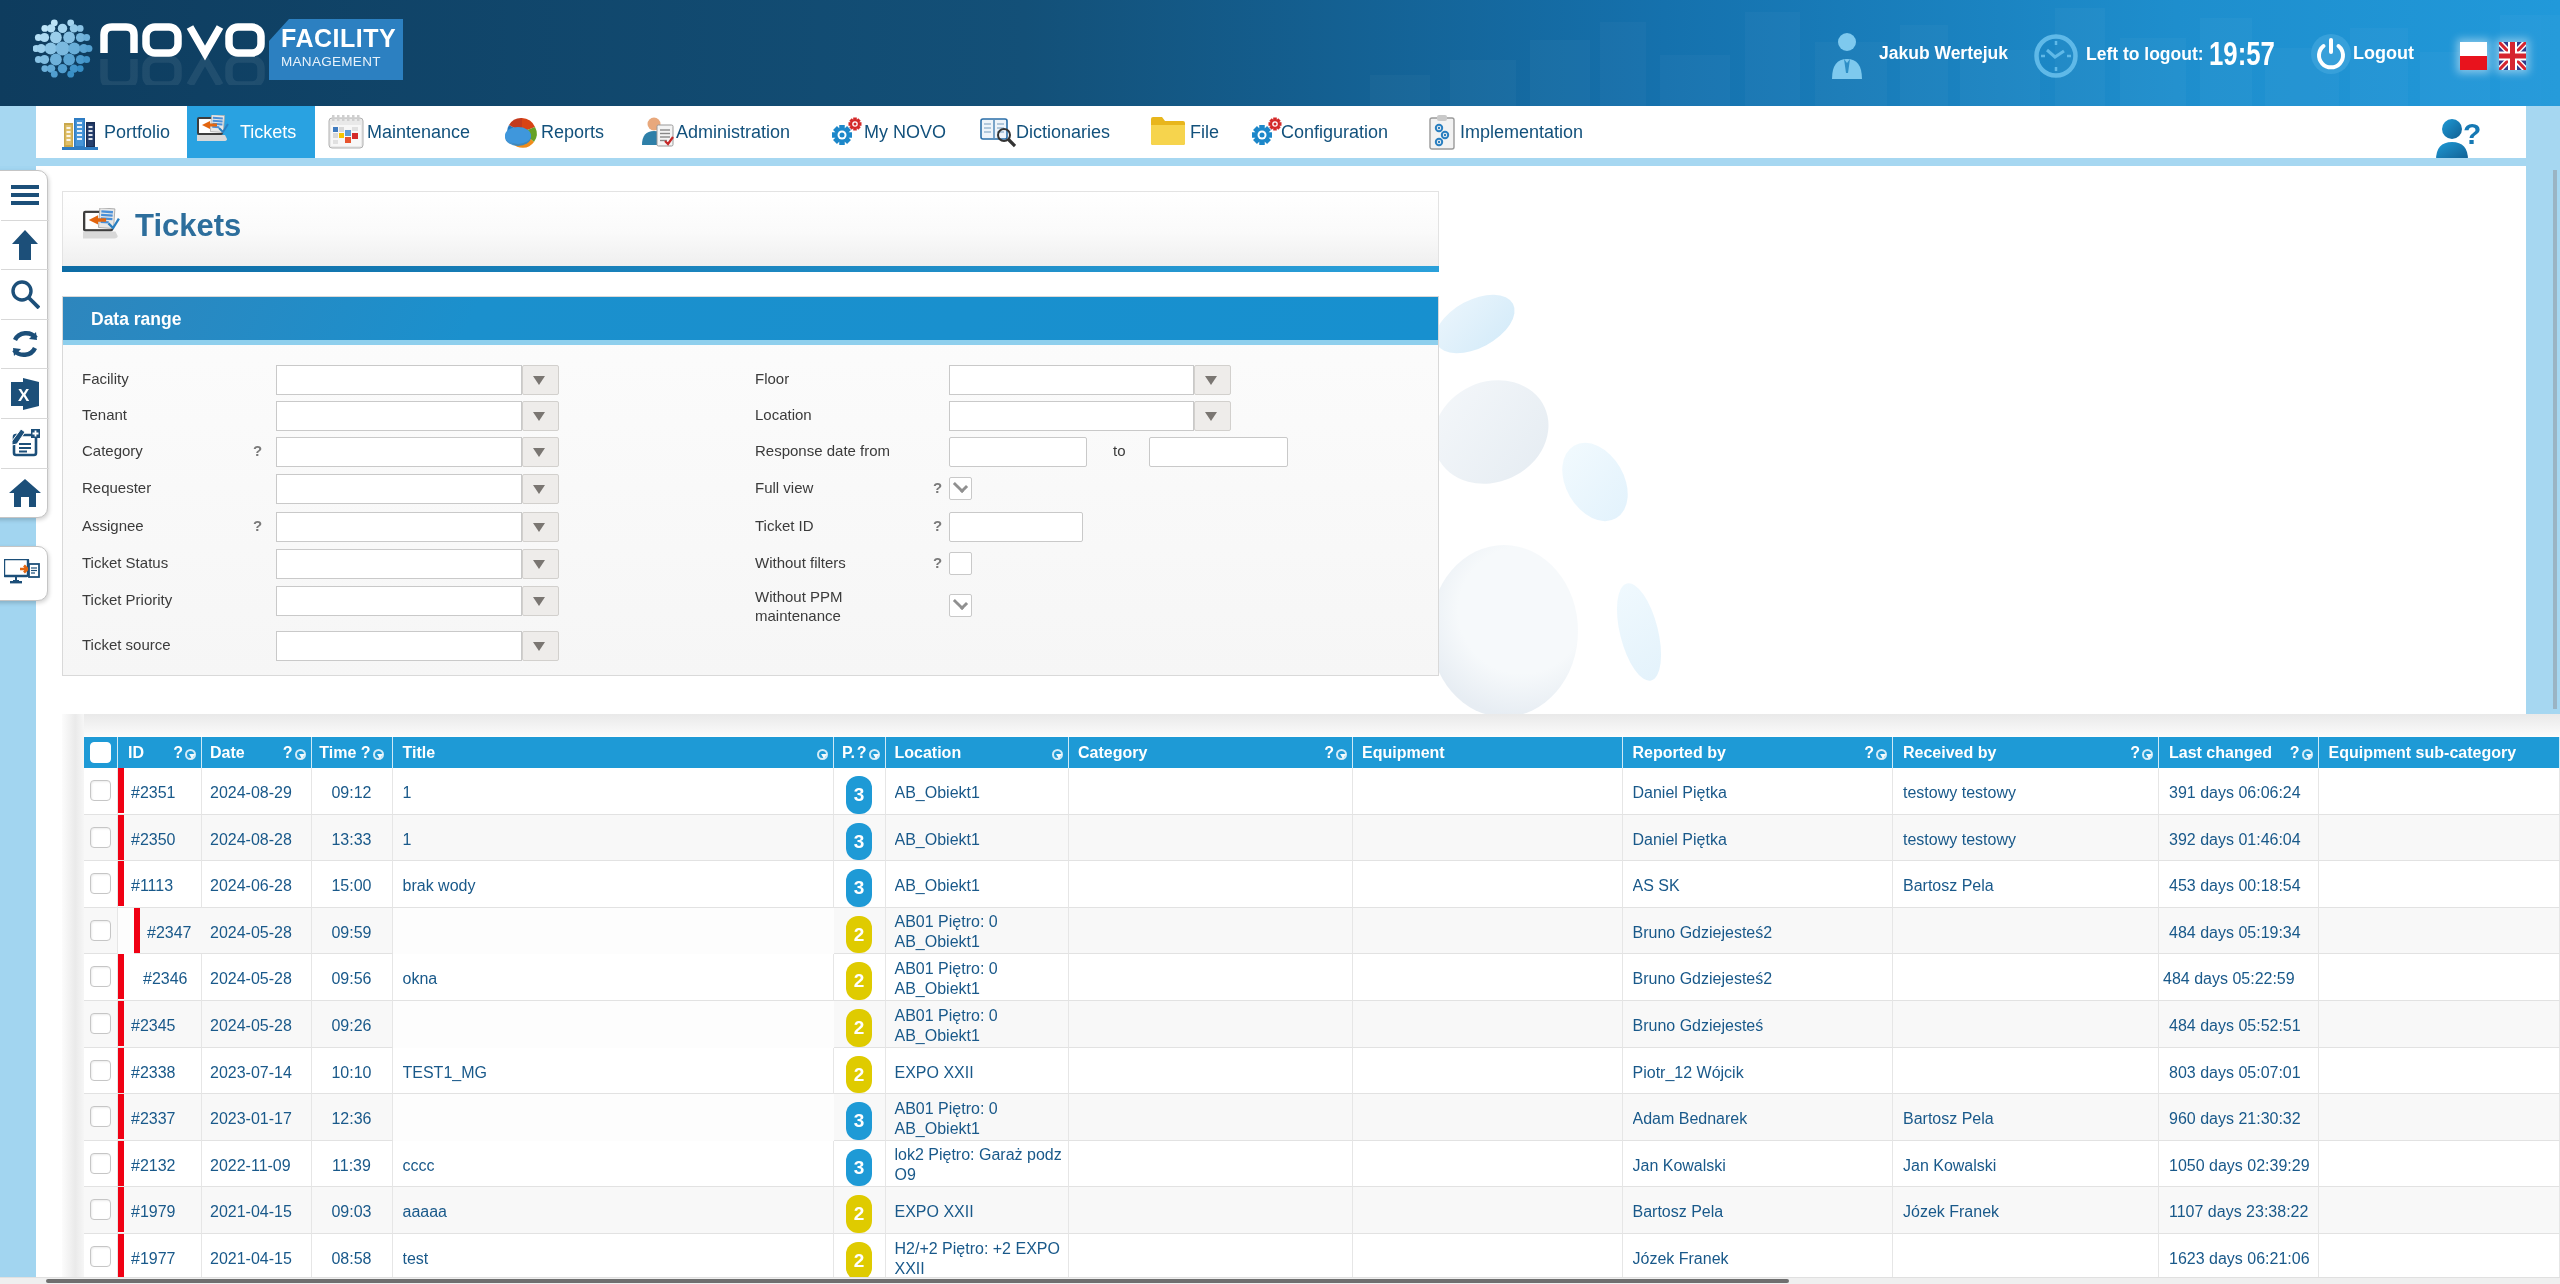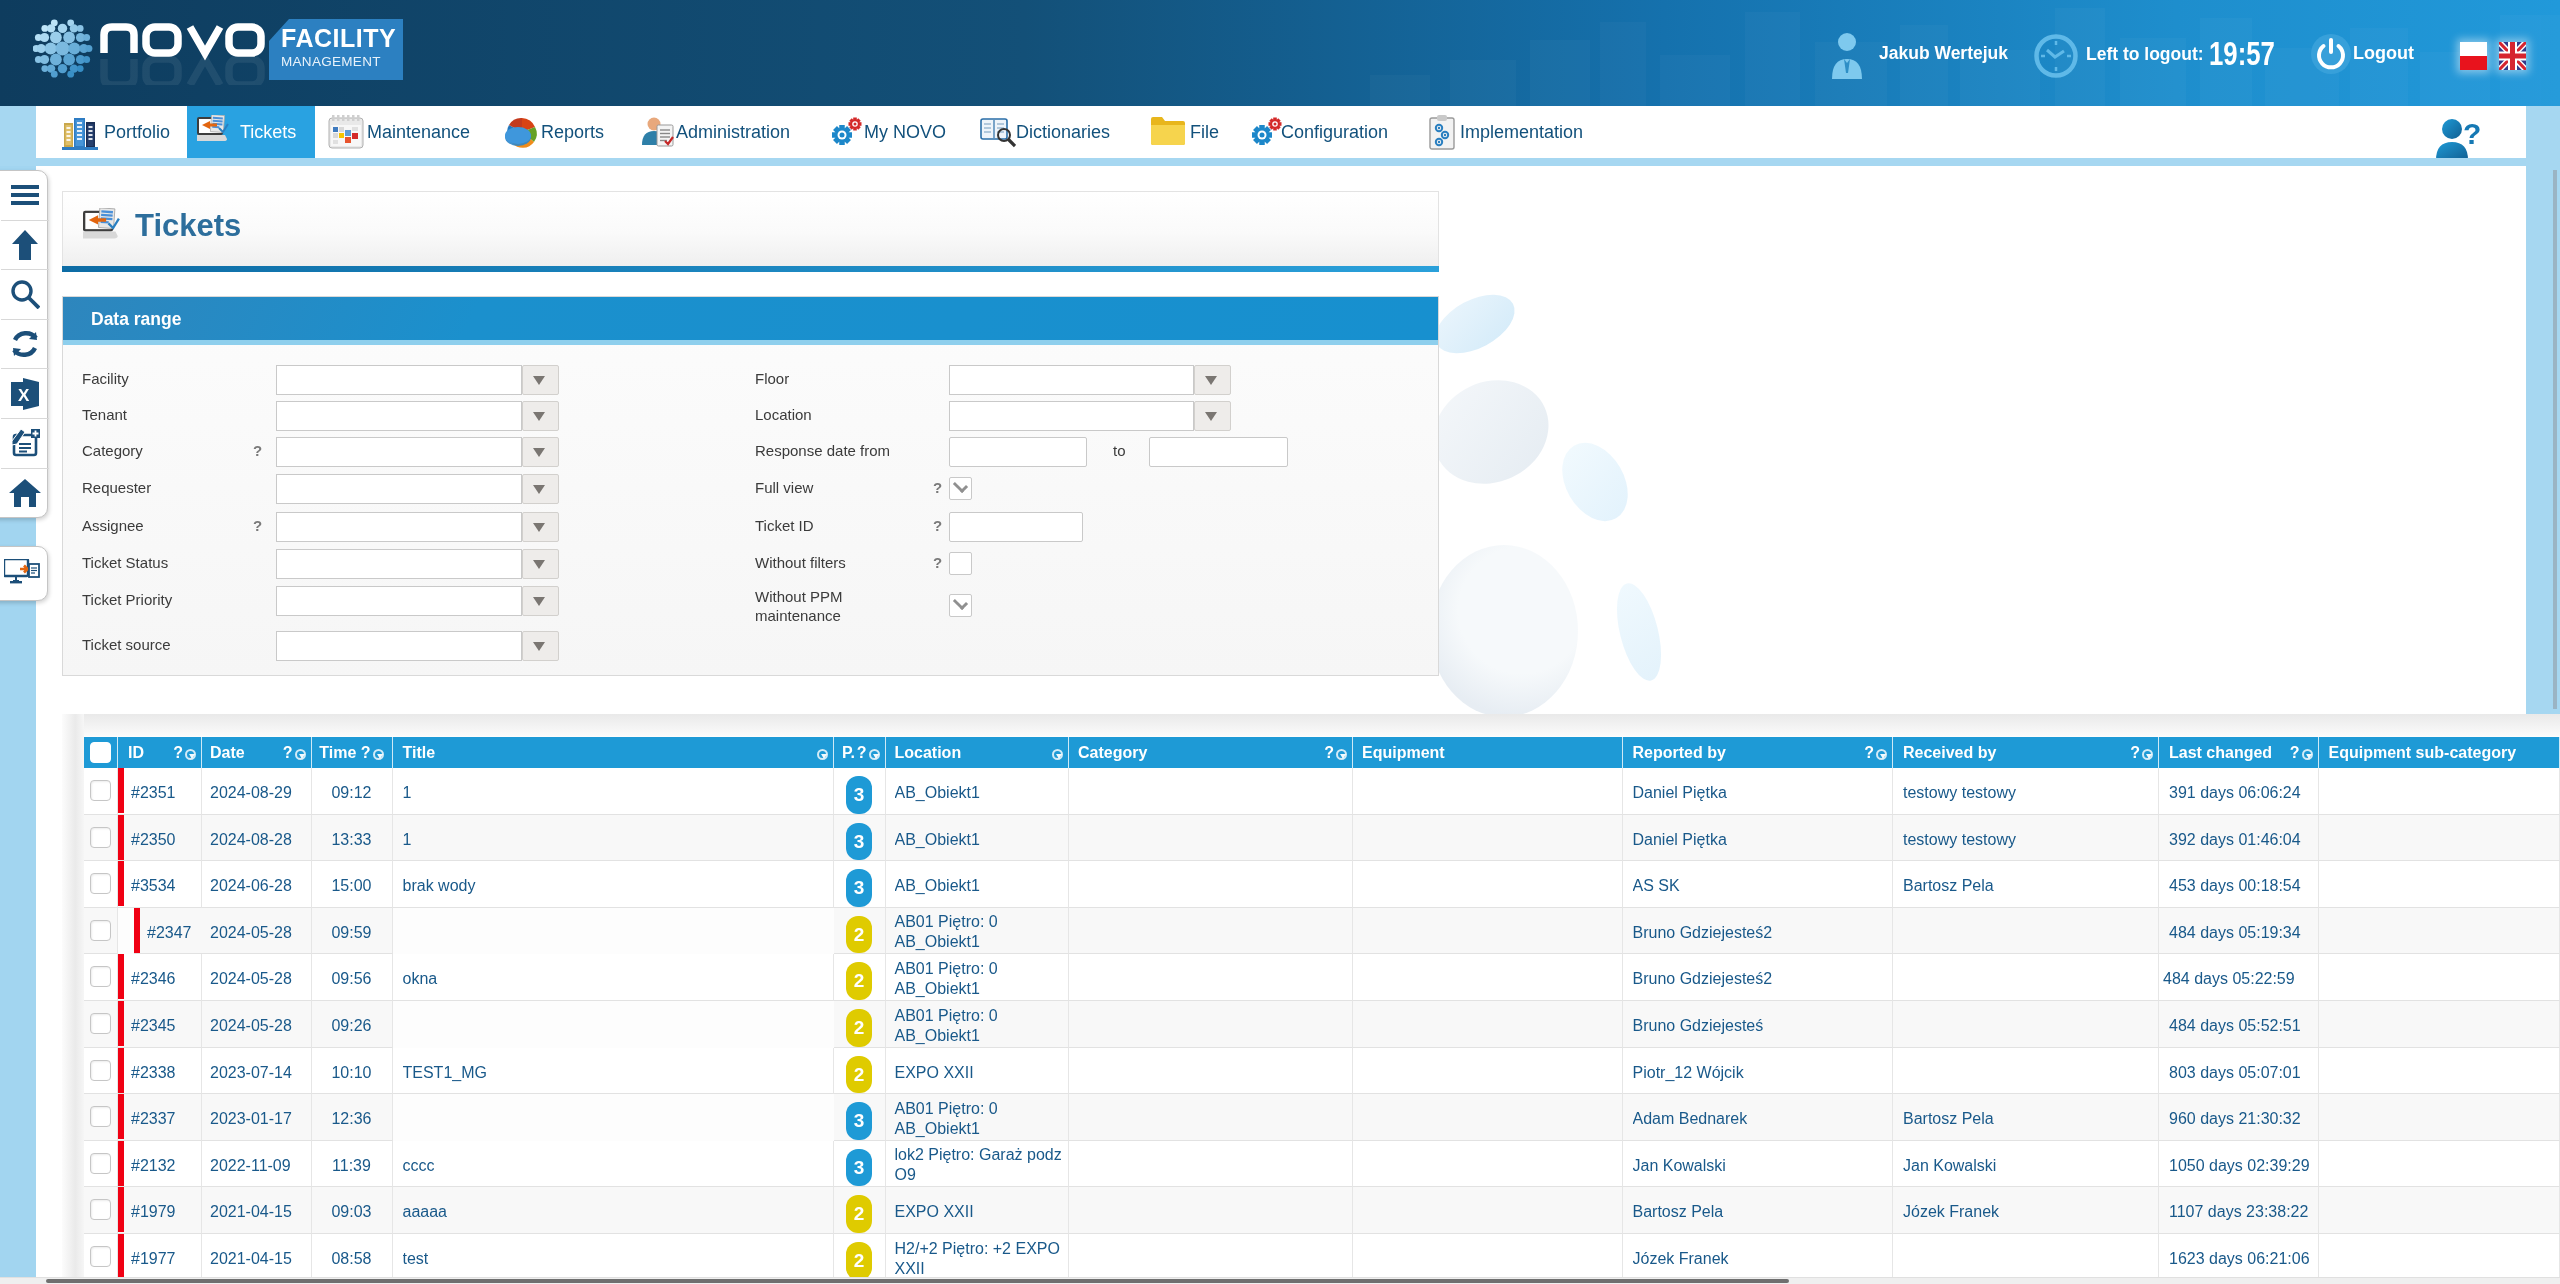--- a/index.html
+++ b/index.html
@@ -668,21 +668,21 @@
           <div class="ctext" style="margin-left:10px">392 days 01:46:04</div>
         </div>
         <div class="bcell" style="left:2234.5px;width:241.5px"></div>
       </div>
 <div class="brow" style="top:124.7px;width:2476px">
         <div class="bcell" style="left:0px;width:34px">
           <span class="cb"></span>
         </div>
         <div class="bcell" style="left:34px;width:84px">
           <span class="redbar"></span>
-          <div class="ctext" style="margin-left:13px">#3534</div>
+          <div class="ctext" style="margin-left:13px">#1113</div>
         </div>
         <div class="bcell" style="left:118px;width:109.5px">
           <div class="ctext" style="margin-left:8px">2024-06-28</div>
         </div>
         <div class="bcell" style="left:227.5px;width:81px">
           <div class="ctext" style="text-align:center">15:00</div>
         </div>
         <div class="bcell" style="left:308.5px;width:441.5px">
           <div class="ctext" style="margin-left:10px">brak wody</div>
         </div>
@@ -735,21 +735,21 @@
           <div class="ctext" style="margin-left:10px">484 days 05:19:34</div>
         </div>
         <div class="bcell" style="left:2234.5px;width:241.5px"></div>
       </div>
 <div class="brow" style="top:217.9px;width:2476px">
         <div class="bcell" style="left:0px;width:34px">
           <span class="cb"></span>
         </div>
         <div class="bcell" style="left:34px;width:84px">
           <span class="redbar"></span>
-          <div class="ctext" style="margin-left:13px">#2346</div>
+          <div class="ctext" style="margin-left:25px">#2346</div>
         </div>
         <div class="bcell" style="left:118px;width:109.5px">
           <div class="ctext" style="margin-left:8px">2024-05-28</div>
         </div>
         <div class="bcell" style="left:227.5px;width:81px">
           <div class="ctext" style="text-align:center">09:56</div>
         </div>
         <div class="bcell" style="left:308.5px;width:441.5px">
           <div class="ctext" style="margin-left:10px">okna</div>
         </div>

